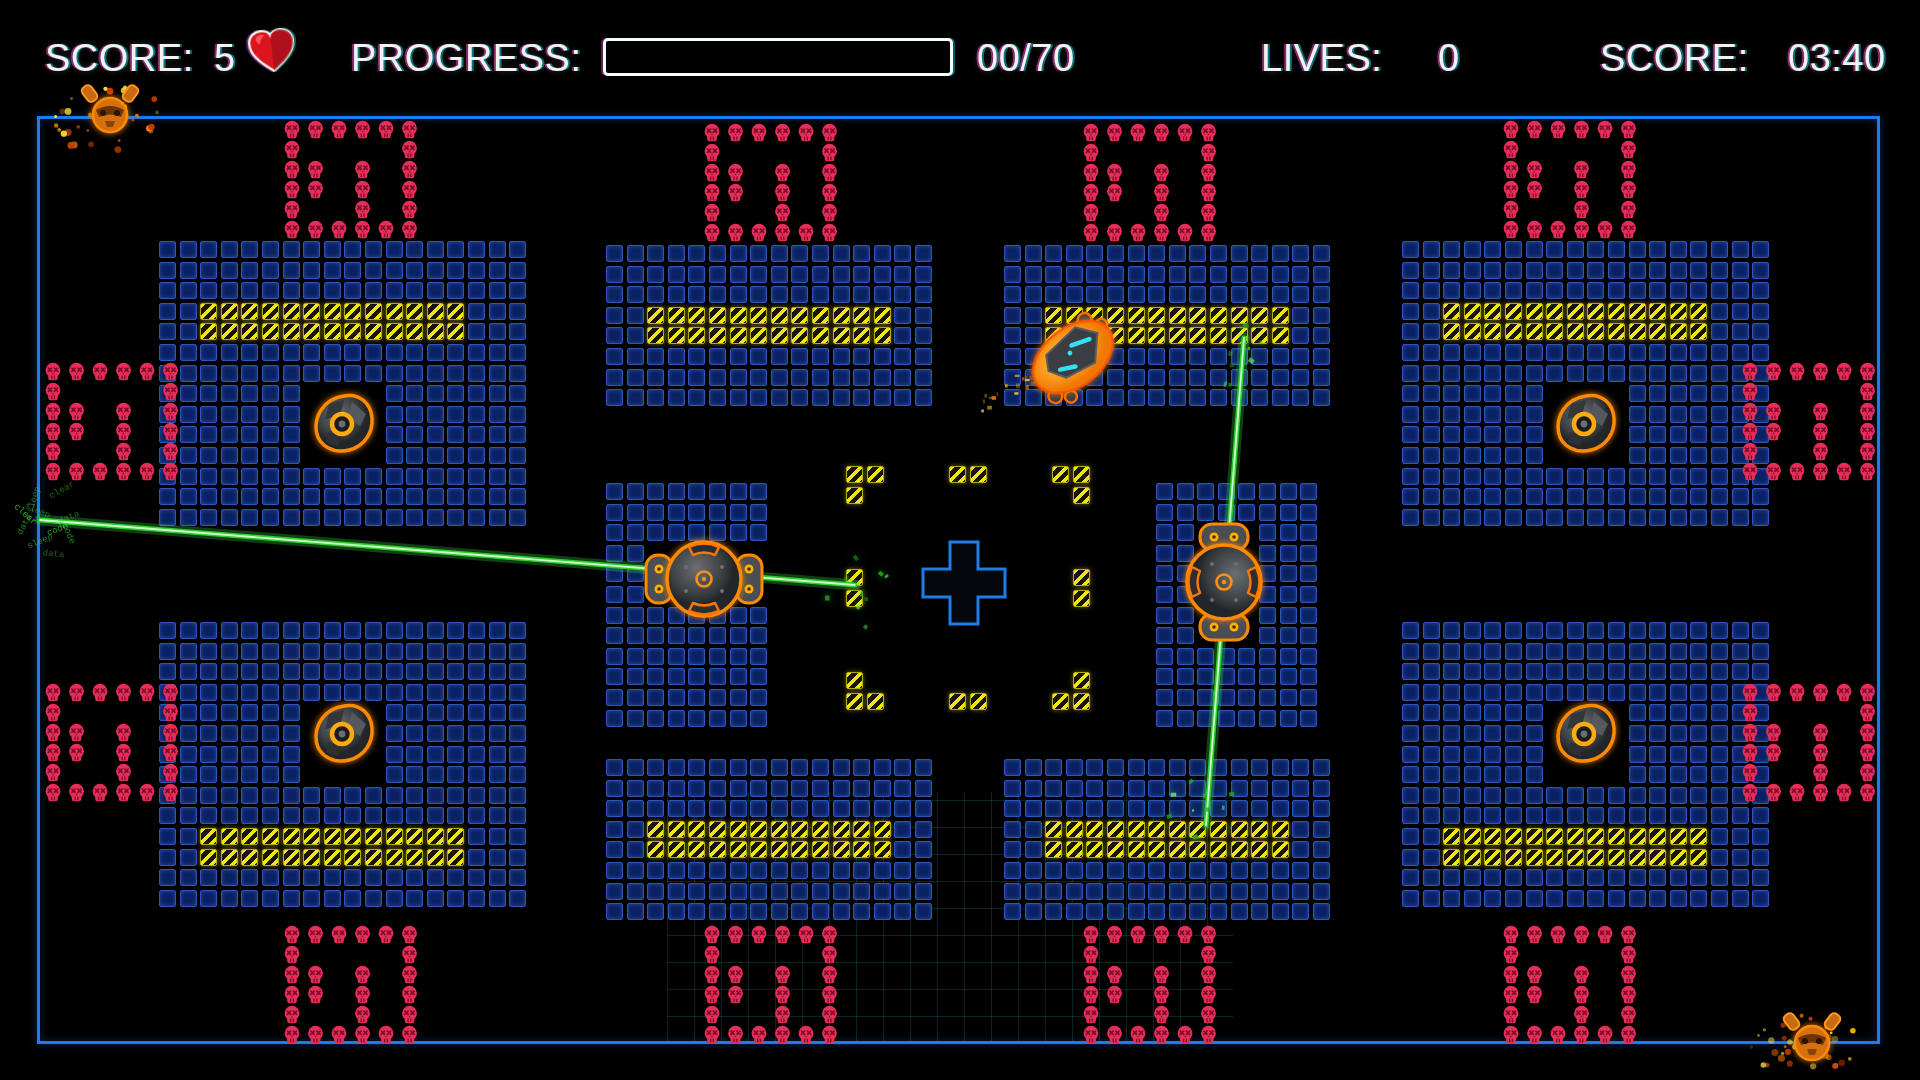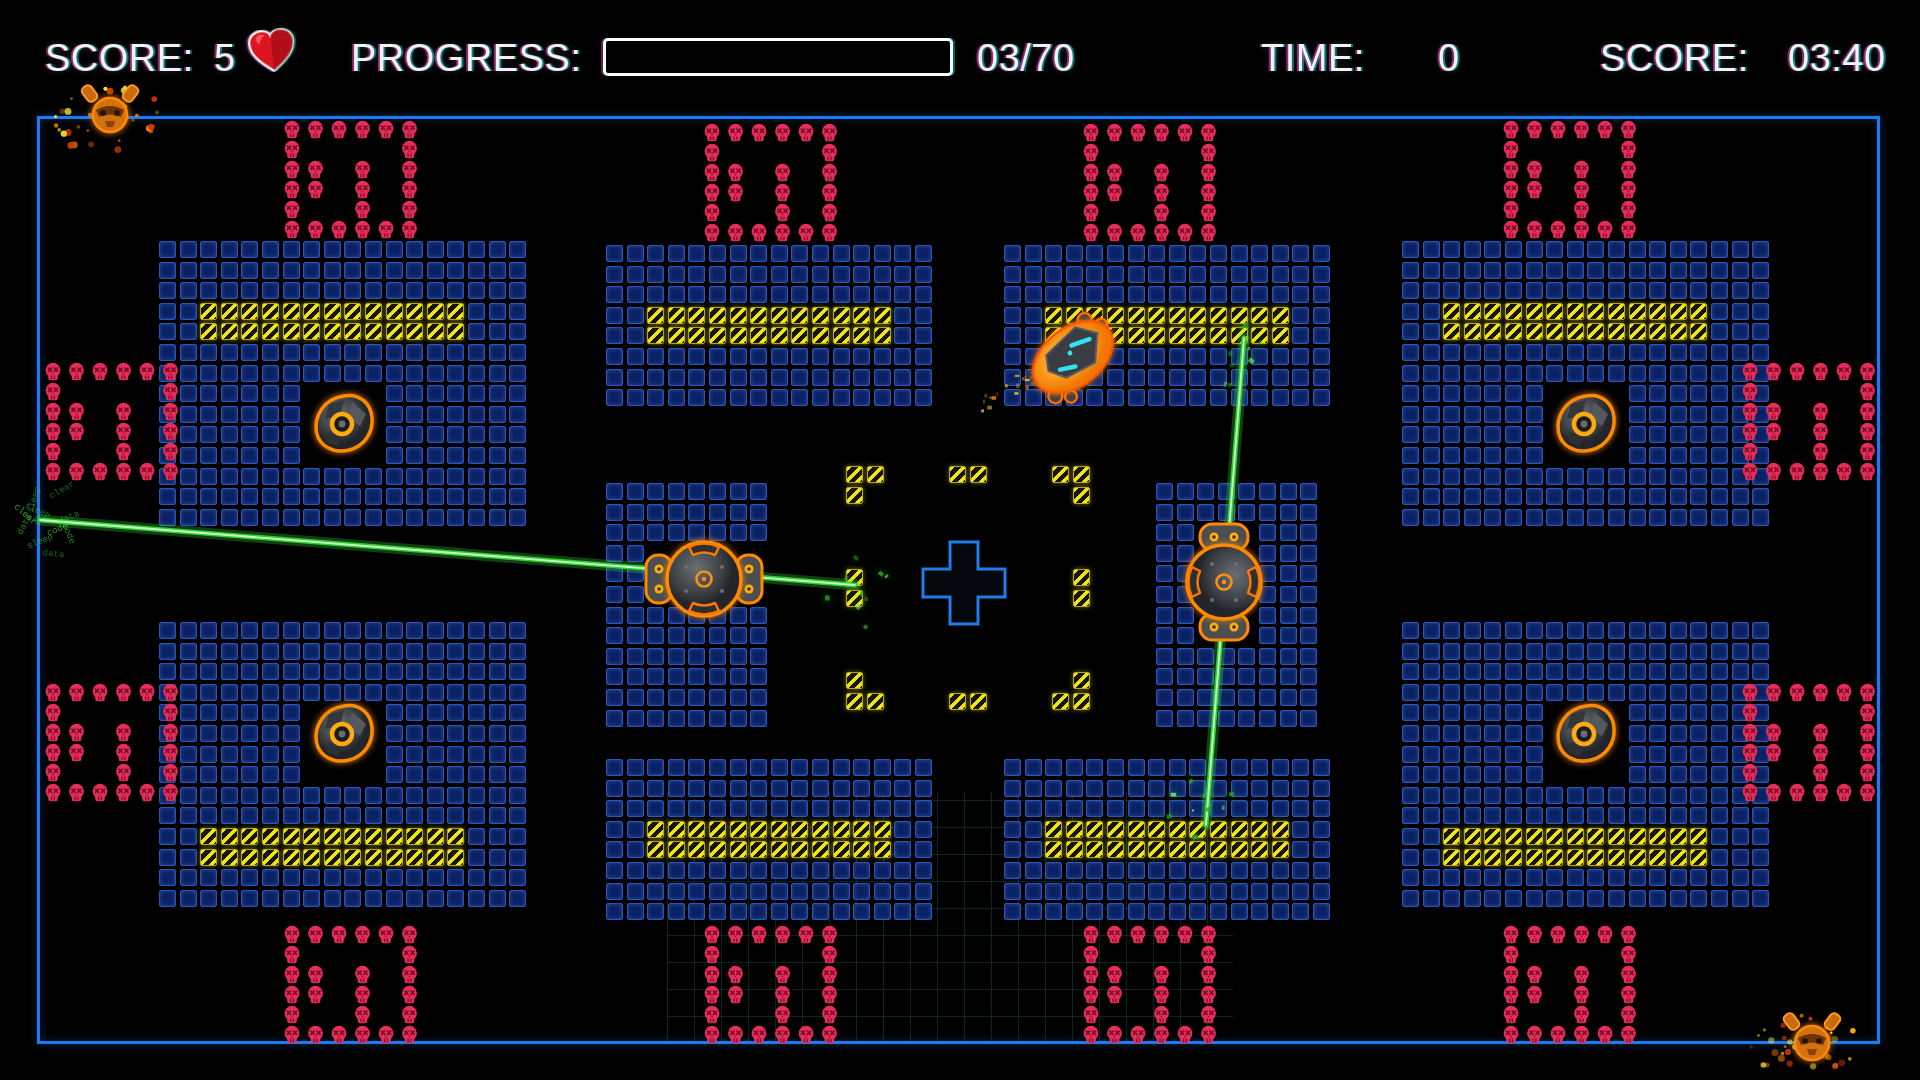--- a/index.html
+++ b/index.html
@@ -41,22 +41,22 @@
     <span class="hud-t" style="left:214px">5</span>
     <svg id="heart" width="52" height="48" viewBox="0 0 48 46">
       <path d="M24 42 C10 32 3 24 3 14.5 C3 7 9 3 15 3 C19.5 3 23 5.5 24 8 C25 5.5 28.5 3 33 3 C39 3 45 7 45 14.5 C45 24 38 32 24 42 Z" fill="#dc1420" stroke="#eefcf2" stroke-width="2.2"></path>
       <path d="M24 8 C25 5.5 28.5 3 33 3 C39 3 45 7 45 14.5 C45 24 38 32 24 42 Z" fill="#a30d18" opacity=".75"></path>
       <path d="M10 9 C12 6.2 16 5.6 18.5 7.4 C15 9.6 13.4 12.4 13 15.6 C10.4 14 9.2 11.4 10 9 Z" fill="#ff5560"></path>
     </svg>
     <span class="hud-t" style="left:351px">PROGRESS:</span>
     <div id="pbar">
         <div id="pfill" style="width: 0%;"></div>
       </div>
-    <span class="hud-t" style="left:977px">03/70</span>
-    <span class="hud-t" style="left:1261px">TIME:</span>
+    <span class="hud-t" style="left:977px">00/70</span>
+    <span class="hud-t" style="left:1261px">LIVES:</span>
     <span class="hud-t" style="left:1438px">0</span>
     <span class="hud-t" style="left:1600px">SCORE:</span>
     <span class="hud-t" style="left:1788px">03:40</span>
   </header>
 
   <div id="playfield">
     <div id="layer-tiles">
       <div id="grid-patch" style="left: 667px; top: 792px; width: 566px; height: 252px;"></div>
       <div id="border-rect" style="left: 37px; top: 116px; width: 1843px; height: 928px;"></div>
     <div class="tile" style="left: 159px; top: 241px;"></div>

